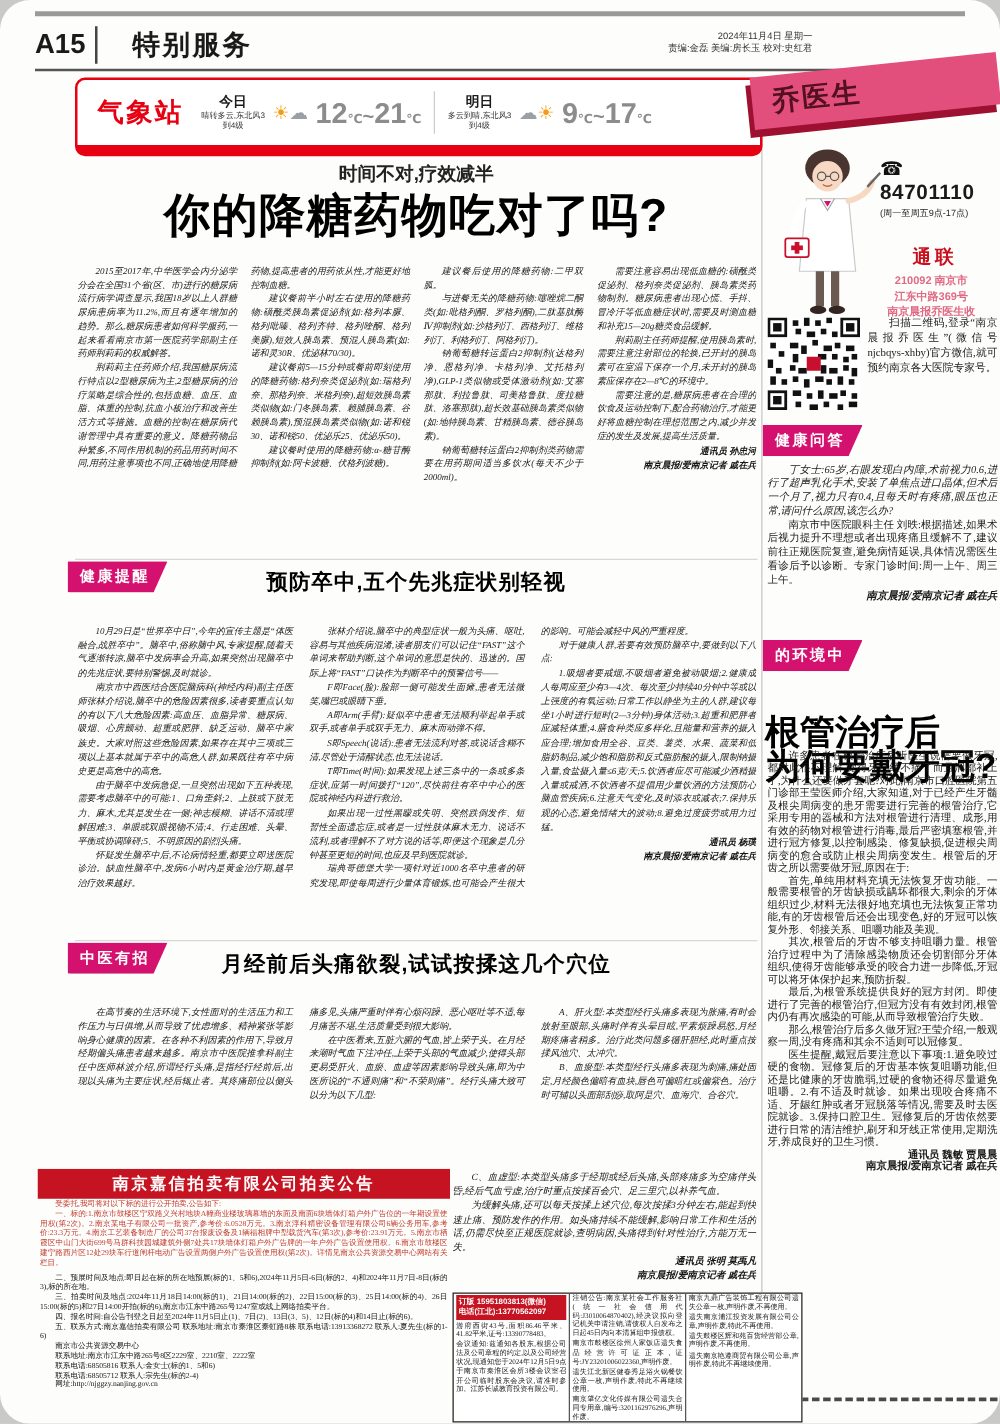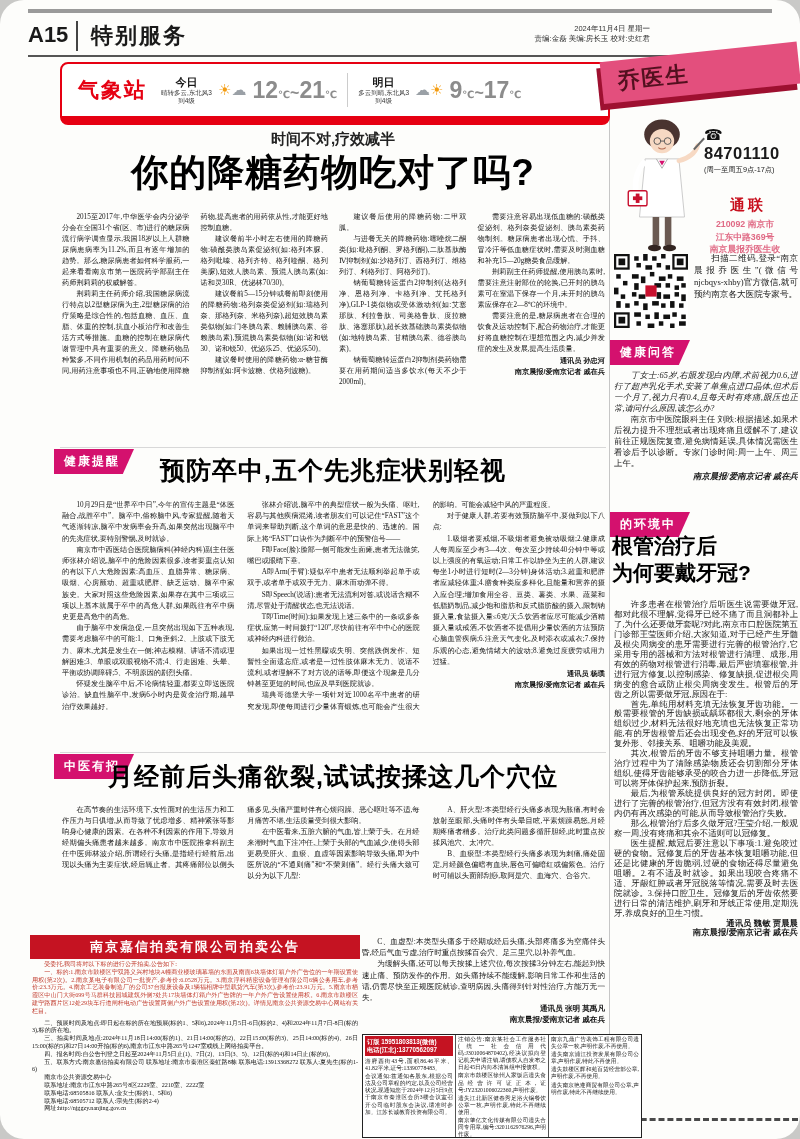--- a/index.html
+++ b/index.html
@@ -3,73 +3,73 @@
 <meta charset="utf-8">
 <style>
   html,body{margin:0;padding:0;background:#c9c9c7;}
   .page{position:relative;width:800px;height:1139px;background:#fdfdfb;margin:0 auto;overflow:hidden;
         font-family:"Liberation Serif","DejaVu Serif",serif;color:#1a1a1a;border-radius:24px;}
   .sans{font-family:"Liberation Sans","DejaVu Sans",sans-serif;}
   .abs{position:absolute;}
   
   .top-rule{left:28px;top:9px;width:744px;height:4px;background:#9a9a9a;}
   .hdr-page{left:28px;top:22px;font-size:22px;font-weight:bold;}
-  .hdr-sec{left:76px;top:21px;font-size:22px;font-weight:900;border-left:2px solid #444;padding-left:13px;letter-spacing:2px;font-family:Liberation Serif, serif;}
+  .hdr-sec{left:76px;top:21px;font-size:22px;font-weight:900;border-left:2px solid #444;padding-left:28px;letter-spacing:2px;font-family:Liberation Serif, serif;}
   .hdr-meta{left:420px;top:24px;width:230px;text-align:right;font-size:7.5px;line-height:10px;color:#333;}
   .hdr-logo{left:658px;top:16px;font-size:27px;font-weight:900;color:#b5121b;font-style:italic;letter-spacing:1px;}
   .hdr-rule2{left:28px;top:55px;width:744px;height:2px;background:#555;}
   .vdiv{left:609px;top:62px;width:1px;height:1066px;background:#c6c6c6;}
   
   .wx{left:60px;top:62px;width:546px;height:52px;border:2px solid #e60012;border-bottom:9px solid #e60012;
       border-radius:8px;background:#fff;display:flex;align-items:center;}
   .wx-label{font-size:21px;font-weight:900;color:#e60012;padding:0 14px 0 16px;letter-spacing:2px;}
   .wx-day{font-size:11px;font-weight:bold;text-align:center;line-height:13px;}
   .wx-desc{font-size:6.5px;font-weight:normal;color:#333;line-height:8px;}
   .wx-icons{font-size:15px;margin:0 6px;}
   .sun{color:#f39c12;} .cloud{color:#9aa0a6;}
   .wx-temp{color:#8c8c8c;font-weight:bold;}
   .t-num{font-size:23px;} .t-unit{font-size:10px;} .t-tilde{font-size:16px;}
   .wx-sep{width:1px;height:34px;background:#ccc;margin:0 10px;}
   
   .kicker{left:60px;top:130px;width:546px;text-align:center;font-size:15px;font-weight:bold;color:#222;}
   .main-title{left:60px;top:148px;width:546px;text-align:center;font-size:37px;font-weight:900;letter-spacing:1px;color:#000;}
   
-  .art{text-align:justify;color:#151515;overflow:hidden;}
+  .art{text-align:justify;color:#151515;overflow:hidden;font-style:italic;}
   .art p{margin:0;text-indent:2em;}
   .a1{left:62px;top:212px;width:543px;height:232px;column-count:4;column-gap:11px;column-fill:balance;font-size:7.2px;line-height:11px;}
   .a2{left:62px;top:500px;width:543px;height:248px;column-count:3;column-gap:13px;column-fill:balance;font-size:7.2px;line-height:11.2px;}
   .a3{left:62px;top:804px;width:543px;height:127px;column-count:3;column-gap:13px;column-fill:balance;font-size:7.3px;line-height:11px;}
   .a3b{left:362px;top:936px;width:243px;height:94px;font-size:7.6px;line-height:11.2px;}
   .byline-line{text-indent:0 !important;text-align:right;font-weight:bold;font-family:"Liberation Sans","DejaVu Sans",sans-serif;}
   .rule-lt{height:1px;background:#d8d8d8;}
   
   .badge{background:#d4116e;color:#fff;font-weight:bold;font-family:"Liberation Sans","DejaVu Sans",sans-serif;
          font-size:12px;letter-spacing:2px;padding:4px 14px 4px 10px;clip-path:polygon(0 0,100% 0,86% 100%,0 100%);
          box-shadow:2px 2px 0 #b9b9b9;}
-  .sec-title{width:546px;text-align:center;font-size:25px;font-weight:900;color:#000;letter-spacing:1px;}
+  .sec-title{width:546px;text-align:center;font-size:17px;font-weight:900;color:#000;letter-spacing:1px;}
   
   .ribbon{left:604px;top:62px;width:198px;height:42px;background:#e34f7d;transform:rotate(-6deg);transform-origin:left bottom;
           display:flex;align-items:center;box-shadow:-4px 6px 0 #9e1030;}
   .ribbon span{font-size:22px;font-weight:900;color:#53101f;padding-left:16px;letter-spacing:2px;}
   .phone-block{left:704px;top:126px;width:94px;text-align:left;}
   .phone-icon{font-size:15px;color:#111;}
   .phone-num{font-size:16.5px;font-weight:900;letter-spacing:0.5px;}
   .phone-hours{font-size:7.3px;color:#222;margin-top:2px;}
   .tonglian{left:700px;top:196px;width:96px;text-align:center;font-size:15px;font-weight:900;color:#c8101e;letter-spacing:3px;}
   .qiao-addr{left:692px;top:218px;width:106px;text-align:center;font-size:8.8px;line-height:12.5px;color:#e06a85;font-weight:bold;}
   .qiao-addr div{margin:0;}
   .qr{left:614px;top:254px;}
   .qr-caption{left:694px;top:252px;width:104px;font-size:8.6px;line-height:12px;text-align:justify;text-indent:2em;}
   .badge-qa{left:610px;top:340px;}
   .qa{left:614px;top:370px;width:184px;height:132px;font-size:8.4px;line-height:11px;text-align:justify;overflow:hidden;}
   .qa p{margin:0;text-indent:2em;}
   .qa .q{font-style:italic;}
   .qa .by{text-indent:0;text-align:right;font-weight:bold;font-style:italic;margin-top:2px;}
   .badge-dh{left:610px;top:512px;}
-  .dh-title{left:612px;top:532px;width:186px;font-size:21px;font-weight:900;line-height:27px;color:#000;}
+  .dh-title{left:612px;top:572px;width:186px;font-size:28px;font-weight:900;line-height:27px;color:#000;}
   .dh-body{left:614px;top:600px;width:184px;height:474px;font-size:8.4px;line-height:9.95px;text-align:justify;overflow:hidden;}
   .dh-body p{margin:0;text-indent:2em;}
   .dashes{left:614px;top:1118px;width:184px;border-top:3px dashed #4a4a4a;}
   
   .auction{left:30px;top:935px;width:330px;height:202px;overflow:hidden;}
   .auction-title{background:#c51322;color:#fff;font-weight:900;font-size:13px;text-align:center;letter-spacing:2px;
                  padding:3px 0;font-family:"Liberation Sans","DejaVu Sans",sans-serif;}
   .auction-body{font-size:6.1px;line-height:7.8px;text-align:justify;padding:2px 2px;}
   .auction-body p{margin:0;text-indent:2em;}
   .auction-red p{color:#c0392b;}

